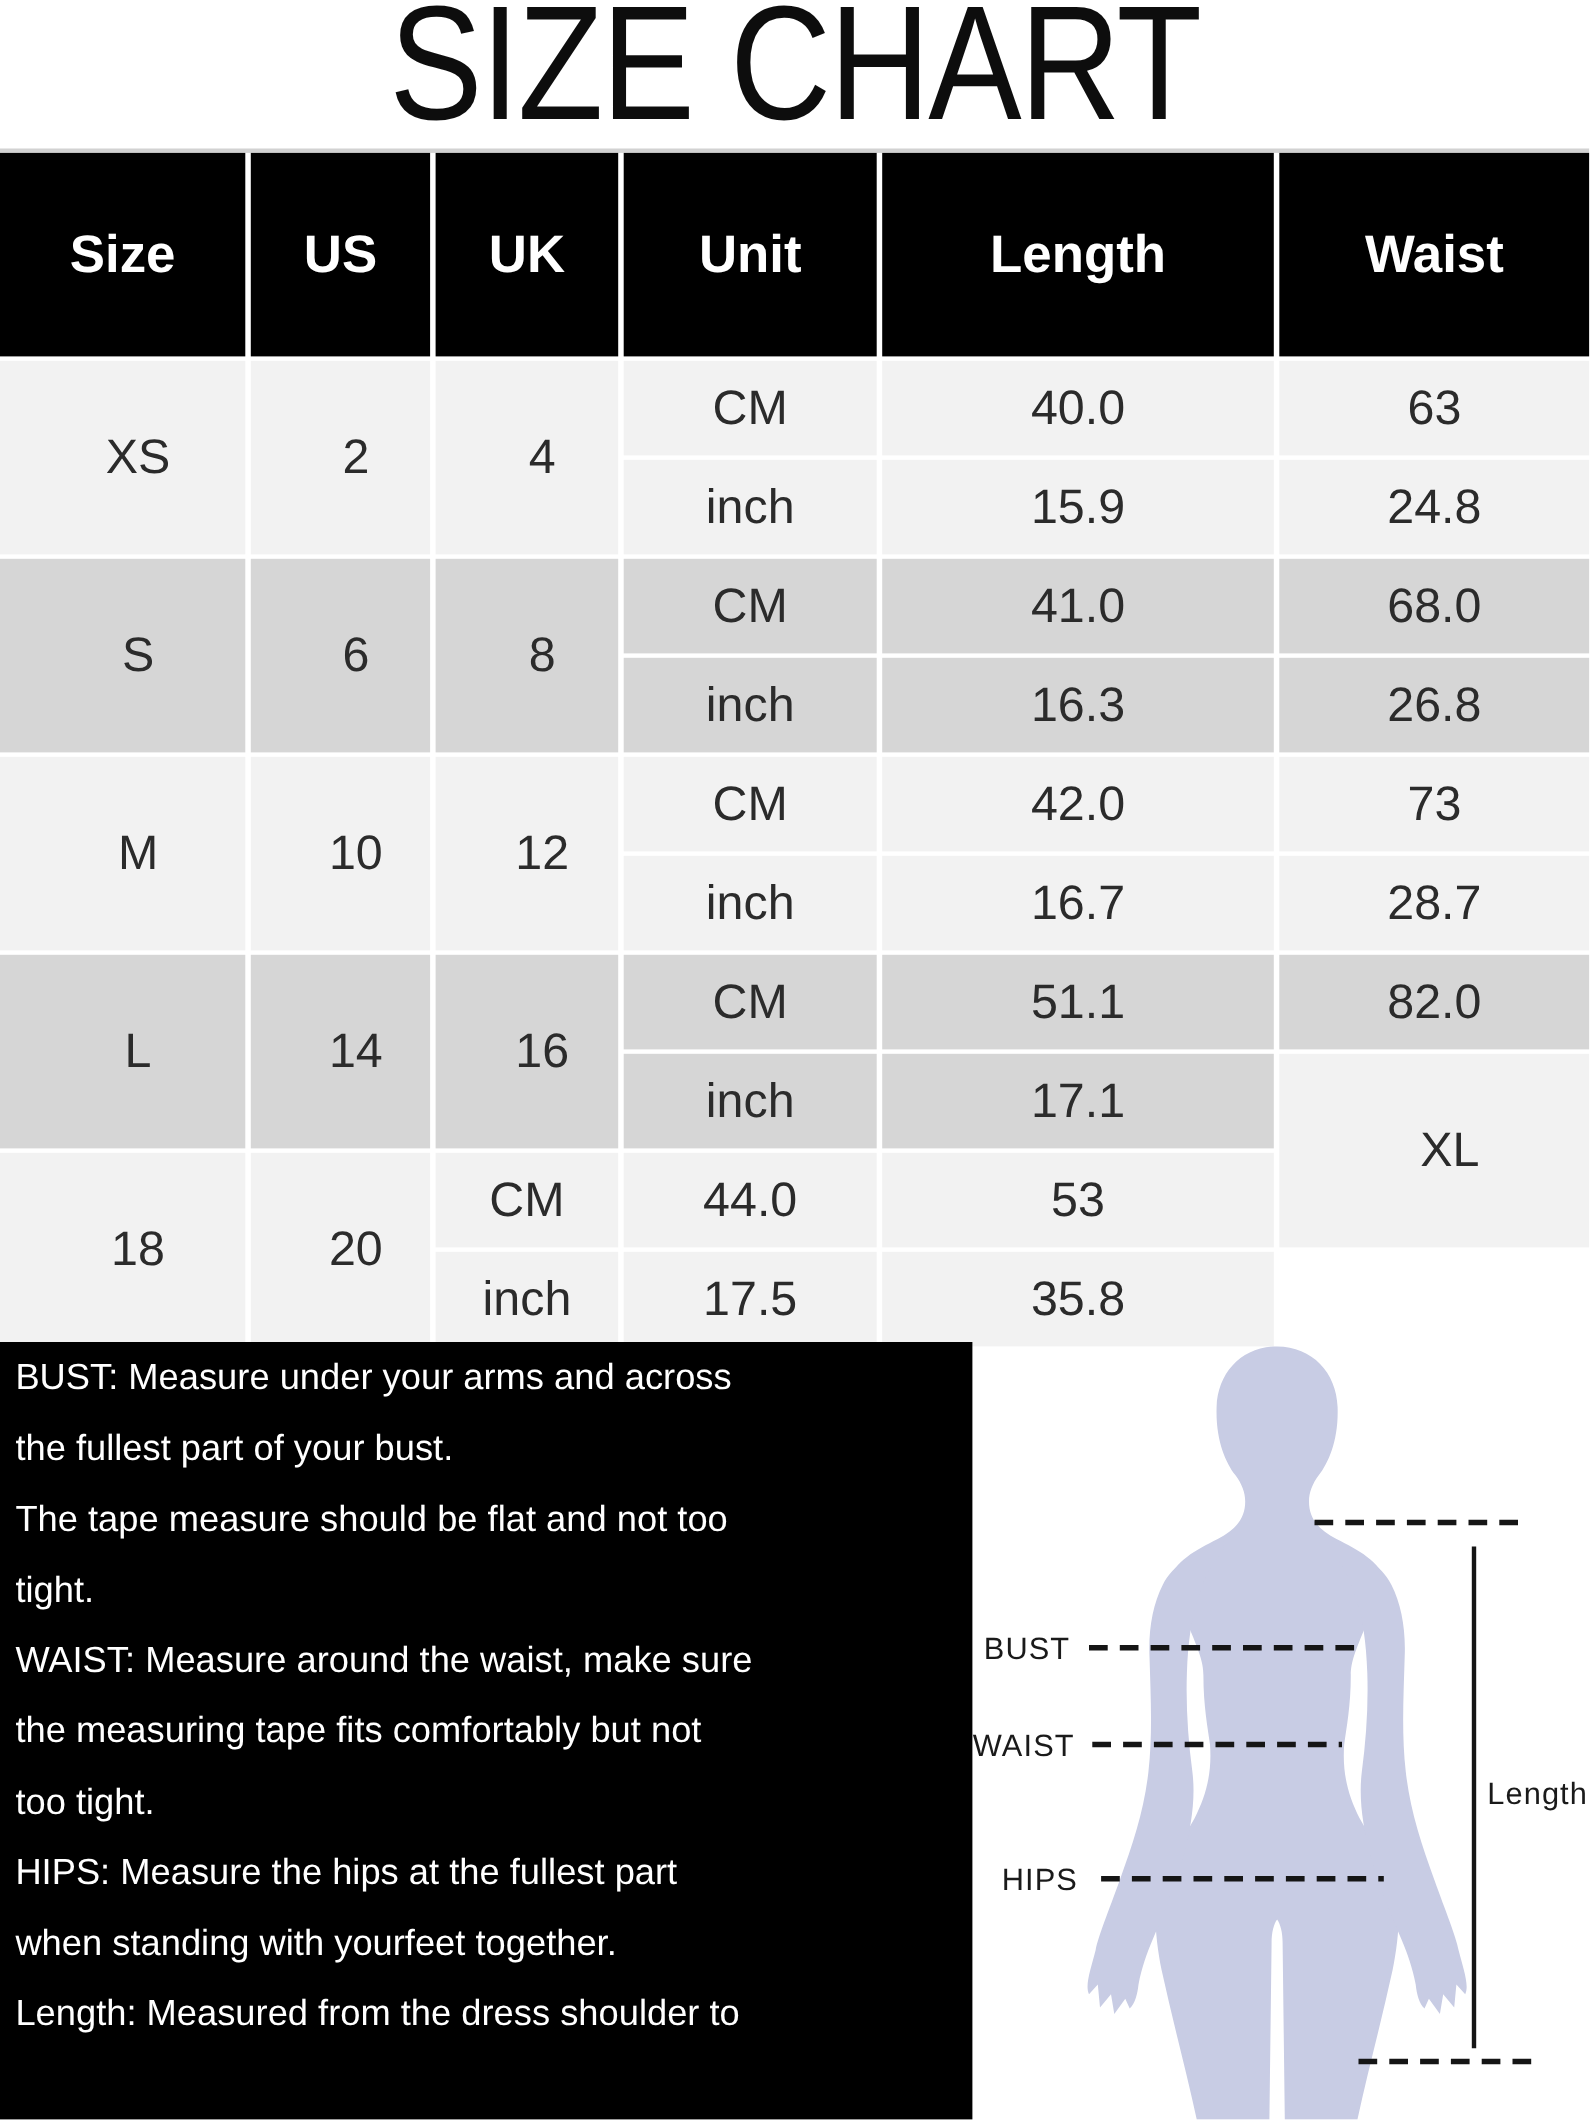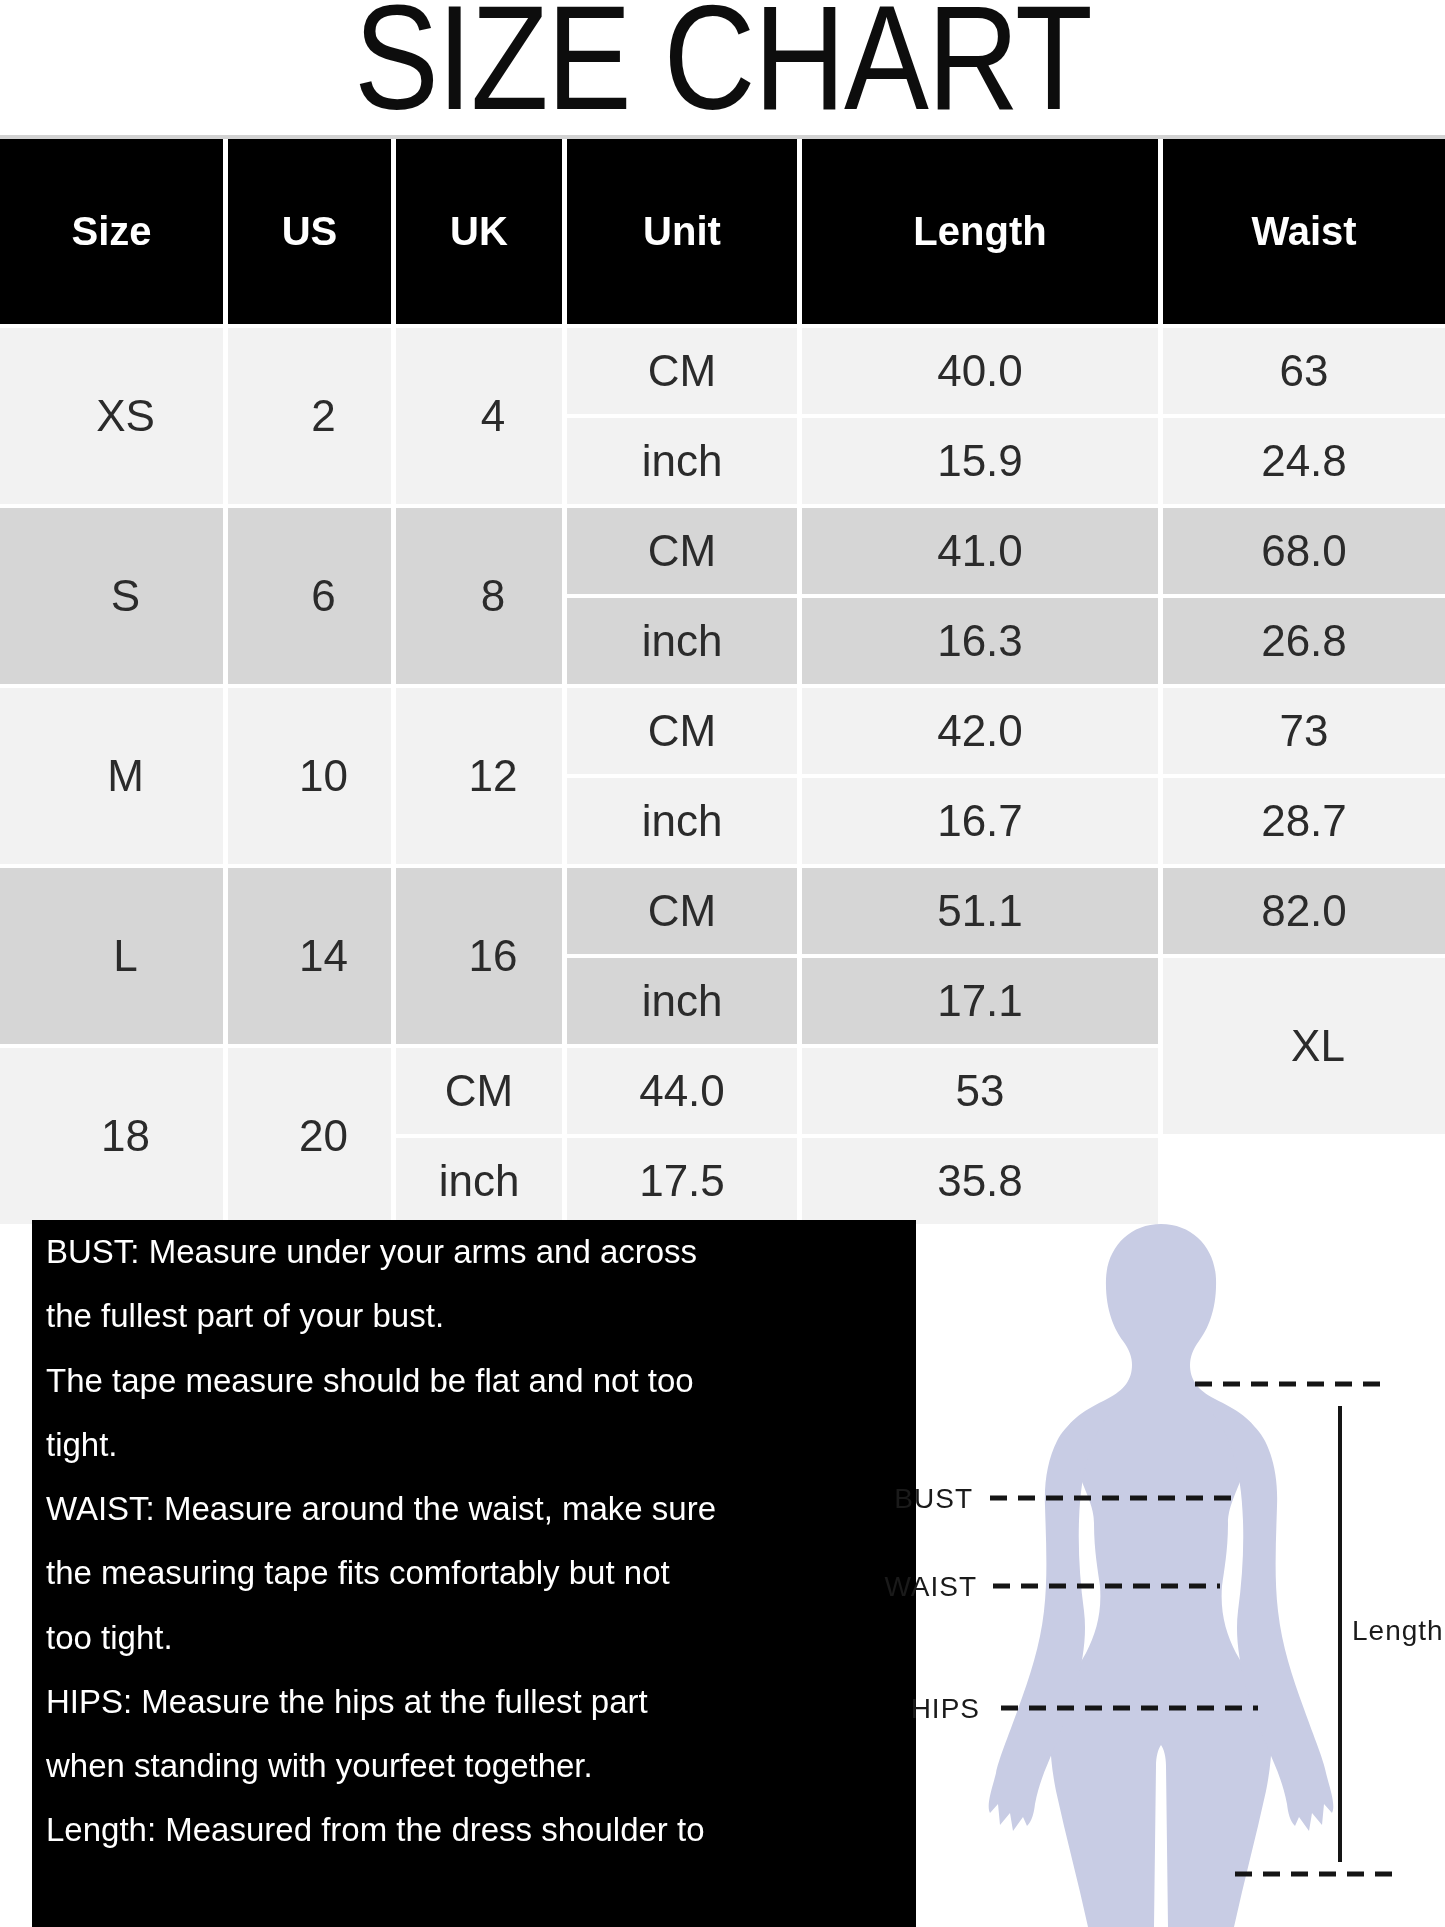--- a/index.html
+++ b/index.html
@@ -47,36 +47,35 @@
     align-items:center;
     justify-content:center;
     font-size:44px;
     color:#2b2b2b;
     white-space:nowrap;
   }
   .cell.hdr{
     background:#000000;
     color:#ffffff;
     font-weight:700;
-    font-size:40px;
+    font-size:48px;
   }
   .cell.light{background:#f2f2f2;}
   .cell.dark{background:#d6d6d6;}
   .span2{grid-row:span 2;padding-left:28px;}
   
   .notes{
     position:absolute;
     left:0;
     top:1220px;
     width:884px;
     height:707px;
     background:#000000;
     color:#ffffff;
     font-size:33px;
-    margin-left:32px;
   }
   .notes .line{
     height:64.27px;
     line-height:64.27px;
     padding-left:14px;
     white-space:nowrap;
   }
   
   .figure{
     position:absolute;

